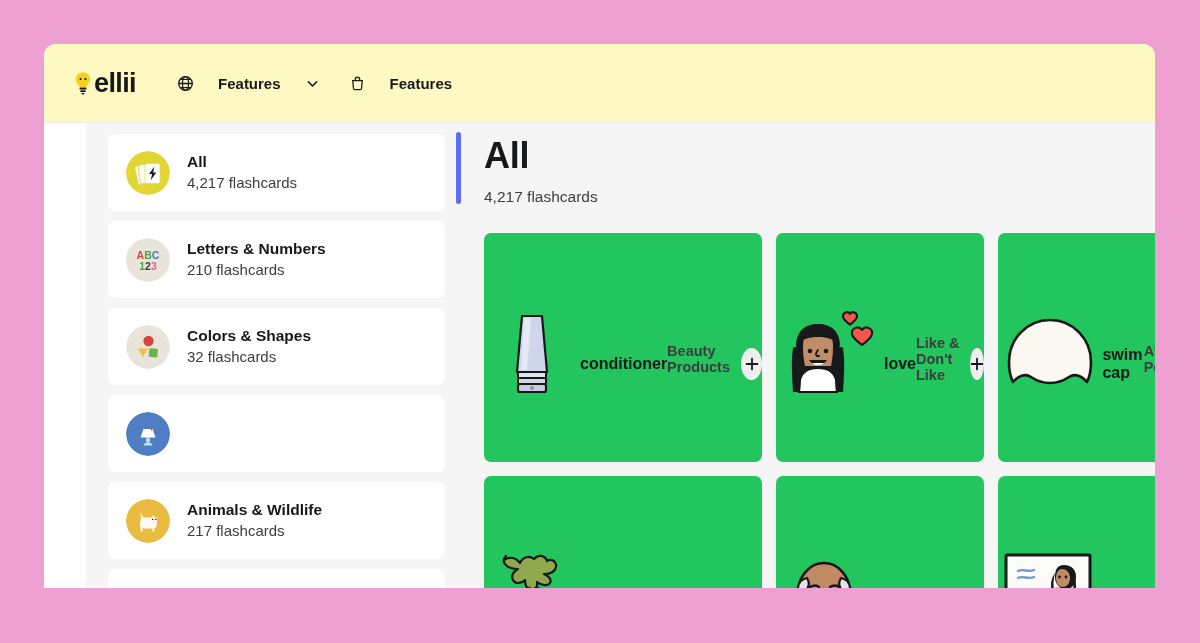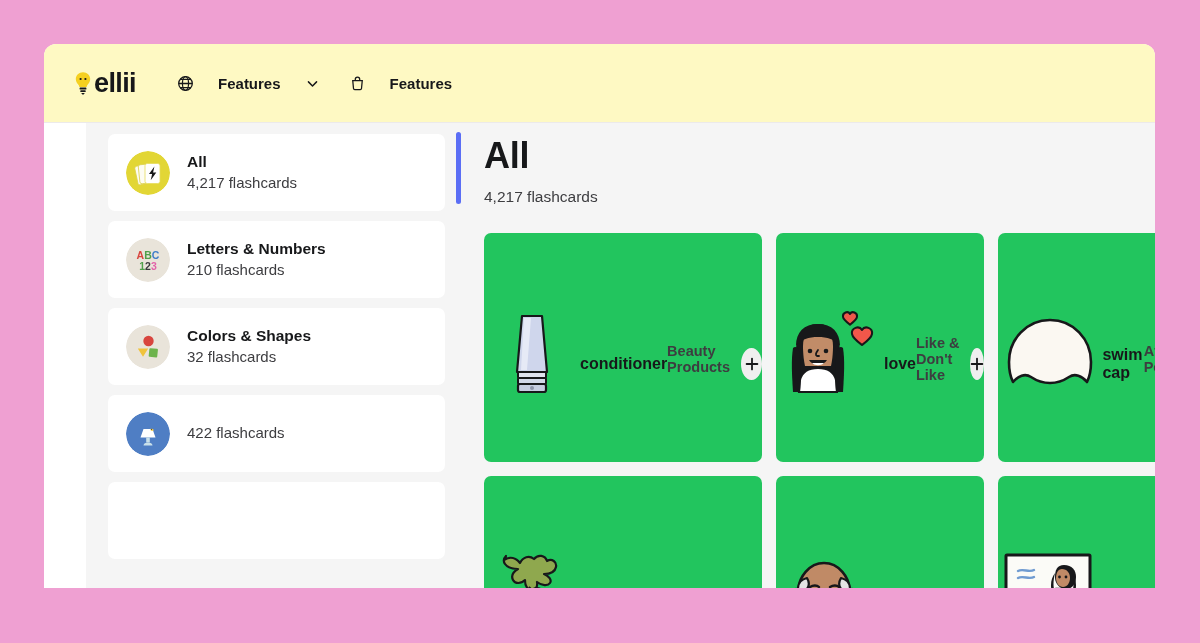--- a/index.html
+++ b/index.html
@@ -250,24 +250,38 @@
           <svg viewBox="0 0 44 44">
             <circle cx="22" cy="22" r="22" fill="#4f7ec4"></circle>
             <path d="M14.5 25.5l3-8.5h9l3 8.5z" fill="#ffffff"></path>
             <rect x="20.2" y="25.5" width="3.6" height="5" fill="#c9e0ea"></rect>
             <path d="M17.5 33.5c0-1.9 2-3 4.5-3s4.5 1.1 4.5 3z" fill="#c9e0ea"></path>
             <path d="M24.5 16.8c1.3-.3 3 .3 3.4 1.4-1 .6-2.1.7-3.1.2z" fill="#f0c33c"></path>
             <circle cx="25.4" cy="17.2" r="0.5" fill="#17181a"></circle>
           </svg>
         </span>
         <span class="cat-text">
-          <span class="cat-sub">422 flashcards</span>
-        </span>
-      </div>
-
+        </span>
+      </div>
+
+      <div class="cat">
+        <span class="badge">
+          <svg viewBox="0 0 44 44">
+            <circle cx="22" cy="22" r="22" fill="#e9bc3f"></circle>
+            <path d="M14.5 13.5c.6 3.4.6 7-.4 10.3-.5 1.8-.3 3.4.5 4.6v4.2h2v-4.4c.9.8 2.2 1.3 3.8 1.4h6v3h1.9v-3.2c1.6-.6 2.6-2 2.6-3.8v-7.2h-2.1l-1.6-2.3-1.6 2.3h-7c-1.7 0-3-1.6-3-3.8z" fill="#fbfaf4"></path>
+            <circle cx="26.6" cy="20.4" r="0.7" fill="#17181a"></circle>
+            <circle cx="29.9" cy="20.4" r="0.7" fill="#17181a"></circle>
+            <path d="M27.6 22.3h1.6l-.8.9z" fill="#e08f9a"></path>
+          </svg>
+        </span>
+        <span class="cat-text">
+          <span class="cat-title">Animals &amp; Wildlife</span>
+          <span class="cat-sub">217 flashcards</span>
+        </span>
+      </div>
 
       <div class="cat">
         <span class="cat-text">
           <span class="cat-title"></span>
           <span class="cat-sub"></span>
         </span>
       </div>
 
       <div class="scrollbar-track">
         <div class="scrollbar-thumb"></div>

